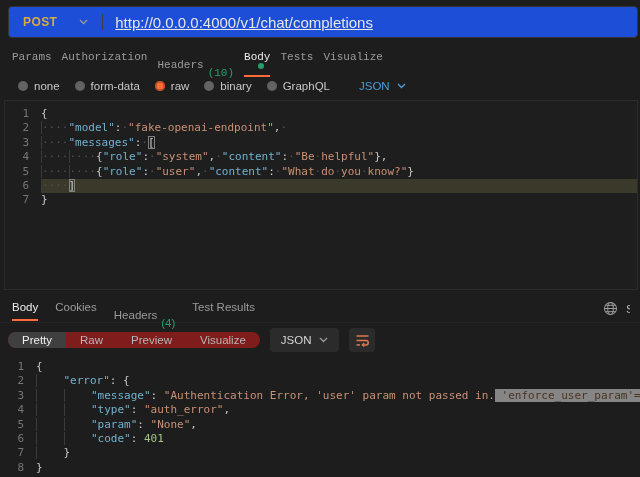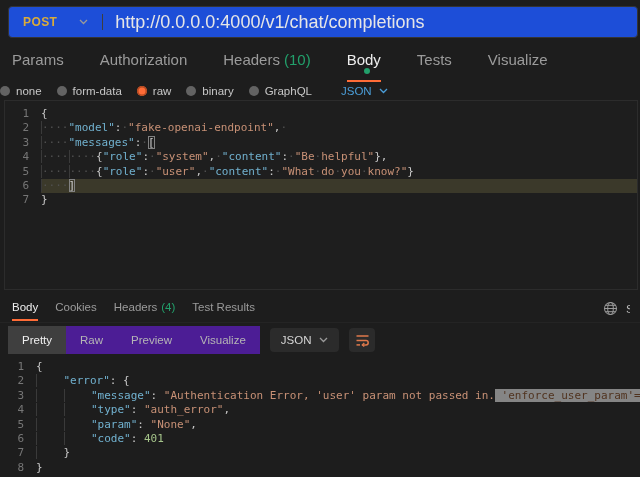--- a/index.html
+++ b/index.html
@@ -10,35 +10,35 @@
   }
   
   .url-bar{
     position:absolute; top:6px; left:8px; right:2px; height:32px;
     background:#1d4ed8; border:1px solid #343434; border-radius:4px;
     display:flex; align-items:center;
   }
   .method{ color:var(--method,#d9ab3a); font-weight:bold; font-size:12px; letter-spacing:.4px; padding-left:14px; }
   .method-chevron{ margin-left:22px; display:flex; }
   .vdivider{ width:1px; height:16px; background:#3e3e3e; margin:0 12px 0 14px; }
-  .url-text{ color:#e6e6e6; font-size:18px; white-space:nowrap; }
+  .url-text{ color:#e6e6e6; font-size:15px; white-space:nowrap;text-decoration:underline; }
   
   .req-tabs{
     position:absolute; top:46px; left:0; right:0; height:26px;
-    display:flex; align-items:flex-start; padding-left:12px; gap:36px;
-    font-size:15px; color:#9b9b9b;
+    display:flex; align-items:flex-start; padding-left:12px; gap:10px;
+    font-size:11px; color:#9b9b9b;font-family:Liberation Mono, monospace;
   }
   .tab{ padding:5px 0 6px 0; border-bottom:2px solid transparent; display:flex; align-items:center; cursor:default; white-space:nowrap; }
   .tab.active{ color:#ededed; border-bottom-color:var(--accent,#ff6c37);flex-direction:column; }
-  .tab .count{ color:var(--green,#2fa874); margin-left:4px; }
+  .tab .count{ color:var(--green,#2fa874); margin-left:4px;margin-top:16px; }
   .tab .dot{ width:6px; height:6px; border-radius:50%; background:var(--green,#15b371); margin-left:7px; }
   
   .radio-row{
     position:absolute; top:75px; left:0; right:0; height:22px;
-    display:flex; align-items:flex-end; gap:15px;
+    display:flex; align-items:center; padding-left:18px; gap:15px;
     font-size:11.5px; color:#c7c7c7;
   }
   .radio{ display:flex; align-items:center; gap:6px; white-space:nowrap; }
   .radio .rc{ width:10px; height:10px; border-radius:50%; background:#636363; }
   .radio.sel .rc{ background:var(--accent,#ff6c37); box-shadow:inset 0 0 0 1.5px #b44a22; }
   .lang-select{ margin-left:14px; display:flex; align-items:center; gap:7px; color:var(--blue,#4b9ed9); font-size:11.5px; }
   
   .editor-box{
     position:absolute; top:100px; left:4px; right:2px; height:190px;
     background:#1e1e1e; border:1px solid #2c2c2c; padding-top:6px; overflow:hidden;
@@ -59,21 +59,21 @@
   
   .resp-header{
     position:absolute; top:296px; left:0; right:0; height:27px;
     display:flex; align-items:flex-start; padding-left:12px; gap:17px;
     font-size:11.5px; color:#9b9b9b; border-bottom:1px solid #242424;
   }
   .resp-right{ position:absolute; right:10px; top:5px; display:flex; align-items:center; gap:8px; }
   .clip-text{ display:inline-block; width:4px; overflow:hidden; color:#bdbdbd; font-size:11.5px; }
   
   .resp-toolbar{ position:absolute; top:328px; left:8px; height:24px; display:flex; gap:10px; align-items:center; }
-  .segmented{ display:flex; background:#4c1d95; border-radius:0; overflow:hidden; height:28px; }
+  .segmented{ display:flex; background:#7f1d1d; border-radius:12px; overflow:hidden; height:16px; }
   .seg{ padding:0 14px; display:flex; align-items:center; font-size:11.5px; color:#b5b5b5; }
   .seg.active{ background:#3f3f3f; color:#f0f0f0; }
   .json-btn{ height:24px; background:#2b2b2b; border-radius:4px; display:flex; align-items:center; gap:8px; padding:0 11px; font-size:11.5px; color:#d6d6d6; }
   .wrap-btn{ width:26px; height:24px; background:#2b2b2b; border-radius:4px; display:flex; align-items:center; justify-content:center; }
   svg{ display:block; }
 </style>
 </head>
 <body>
 
 <div id="app" style="--accent: #ff6c37; --green: #22a06b; --blue: #4b9ed9; --method: #d9ab3a;">

